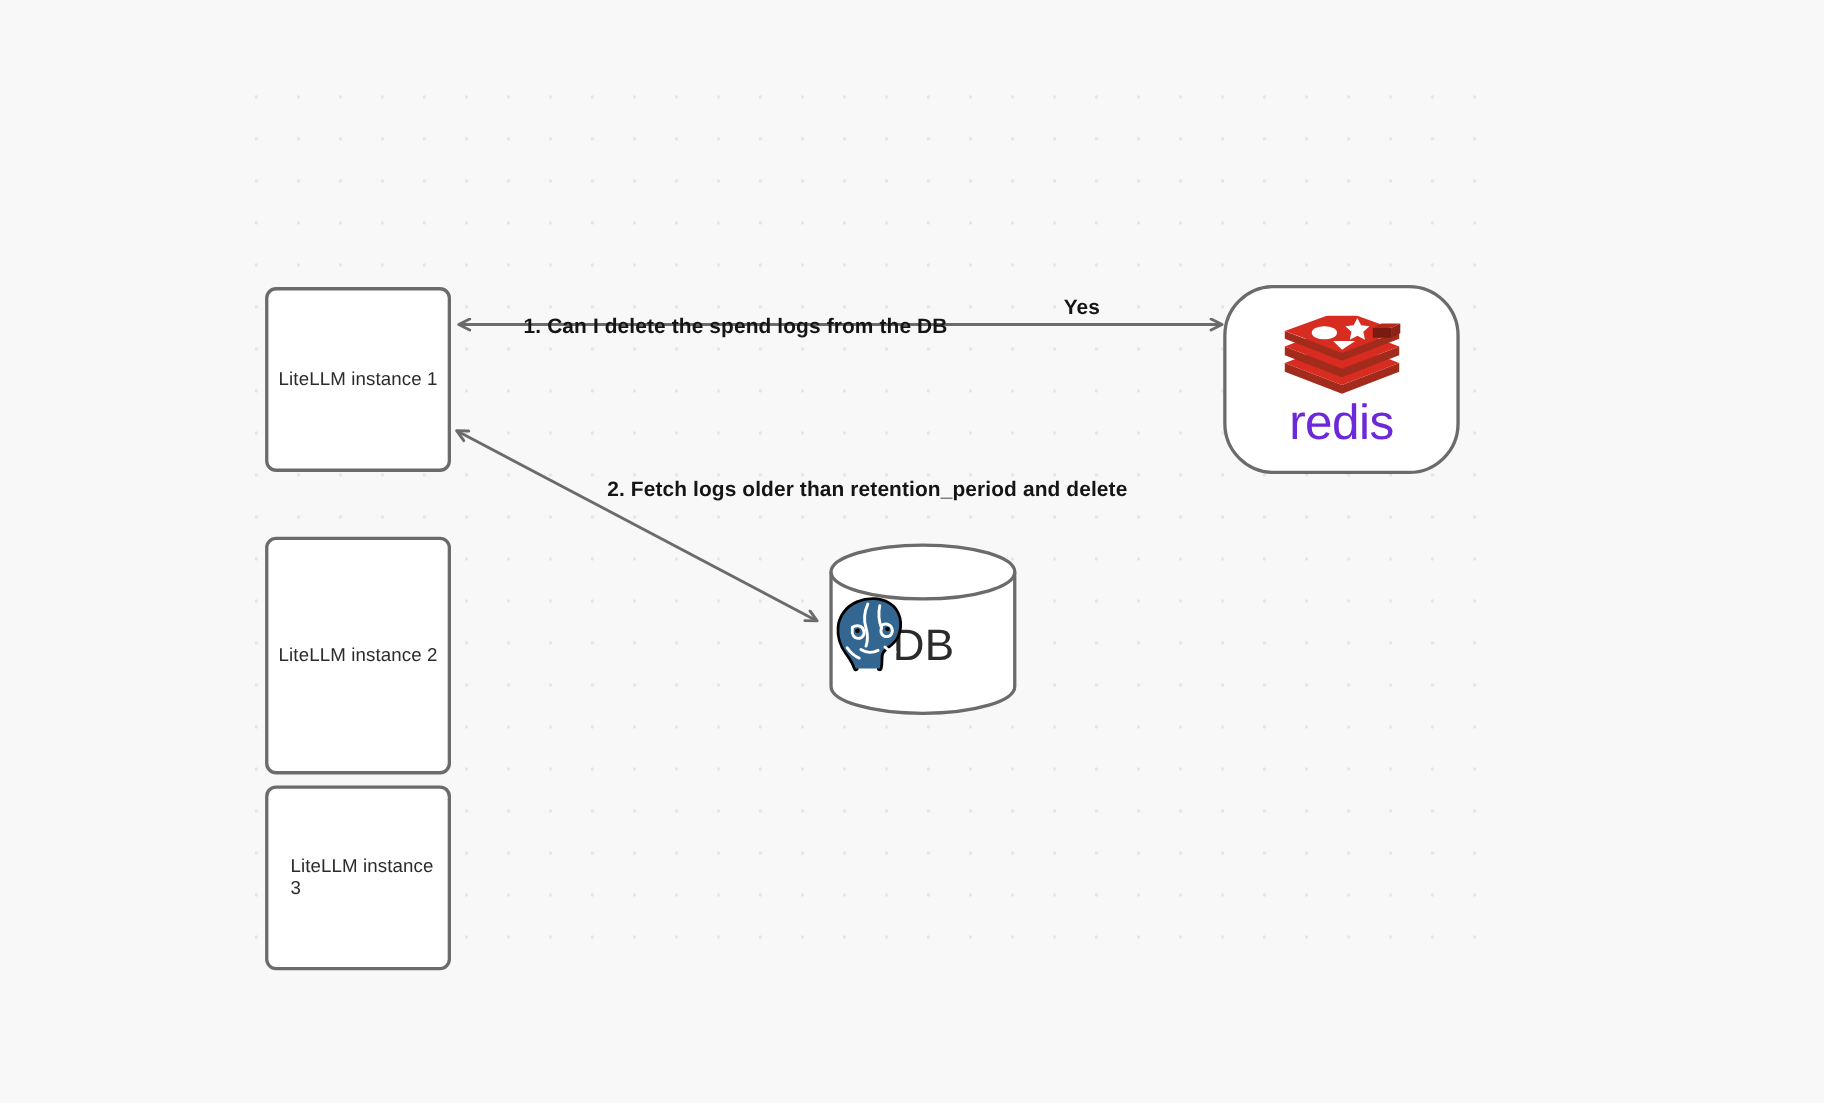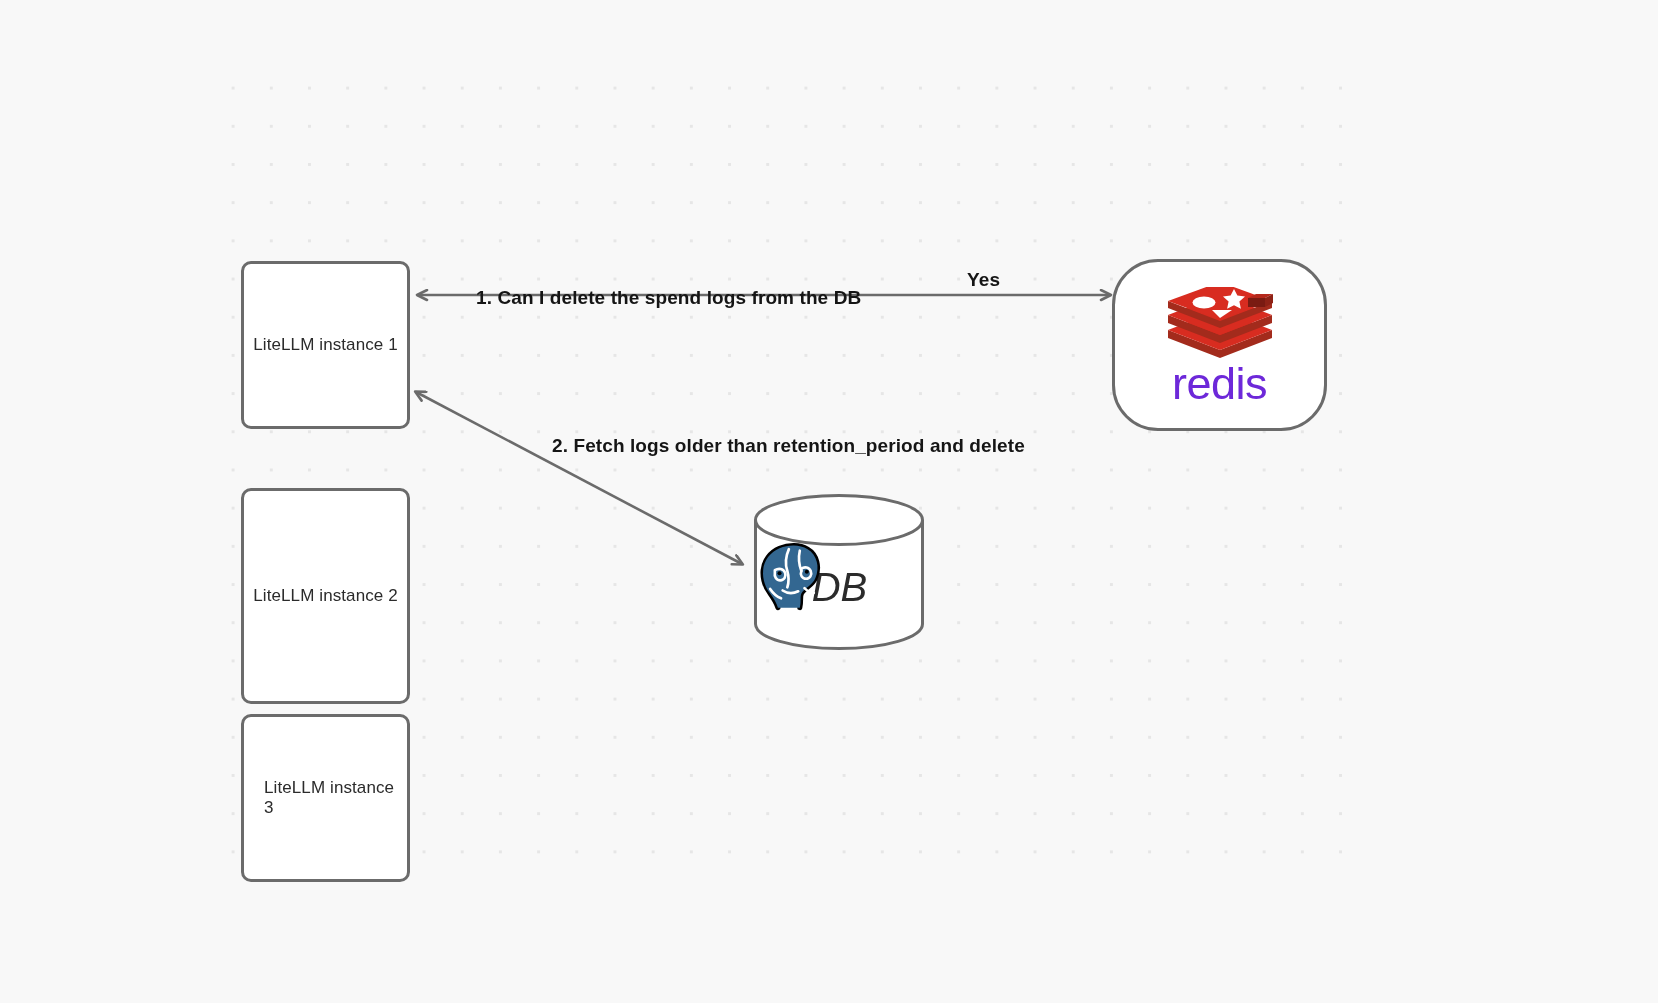--- a/index.html
+++ b/index.html
@@ -102,21 +102,20 @@
     align-items: center;
     justify-content: center;
   }
   .pg-elephant { display: block; }
   .db-text {
     font-family: "Liberation Sans", sans-serif;
     font-size: 40px;
     color: #2b2b2b;
     line-height: 1;
     margin-left: 1px;
-    font-style: italic;
   }
 
   
   .edge-label {
     position: absolute;
     font-family: "Liberation Sans", sans-serif;
     font-weight: bold;
     font-size: 19px;
     color: #151515;
     white-space: nowrap;

